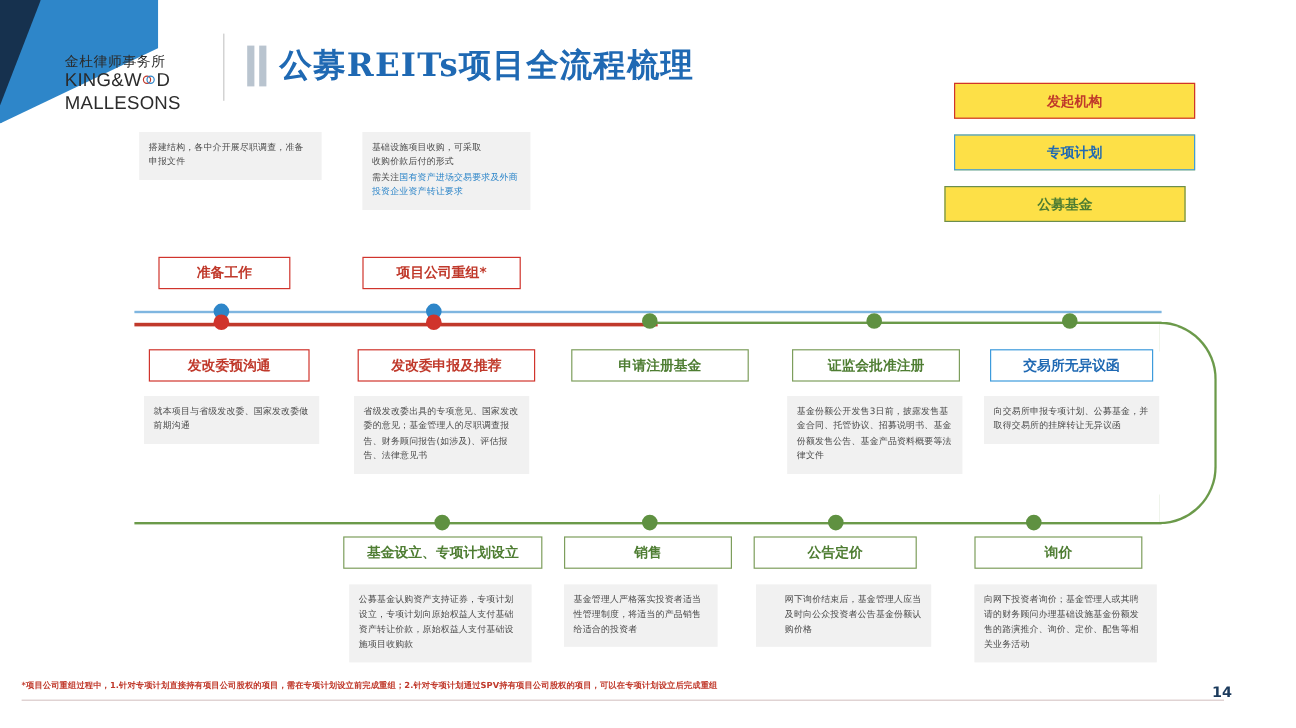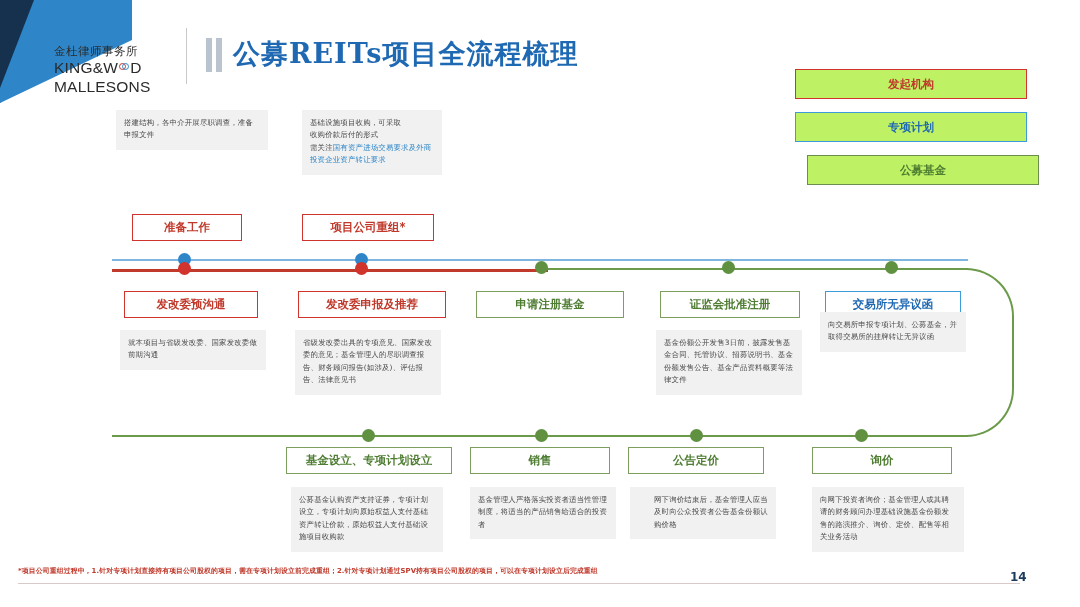--- a/index.html
+++ b/index.html
@@ -75,25 +75,25 @@
     font-family: "DejaVu Sans", sans-serif;
     font-size: 7.4px;
     line-height: 12.4px;
     padding: 7px 8px 8px 8px;
     letter-spacing: .2px;
   }
   .note .hl { color: #2e86c9; }
 
   
   .legend-box {
-    position: absolute; width: 232px; height: 30px;
+    position: absolute; width: 201px; height: 30px;
     display: flex; align-items: center; justify-content: center;
     font-size: 11.5px; font-weight: bold;
     font-family: "DejaVu Sans", sans-serif;
-    background: #bef264;
+    background: #fde047;
   }
   .lb-red   { border: 1.4px solid #d0342c; color: #c0392b; }
   .lb-blue  { border: 1.4px solid #3d9bdc; color: #1f69b3; }
   .lb-green { border: 1.4px solid #6b8e4e; color: #4e7d32; }
 
   
   .stage {
     position: absolute;
     height: 27px;
     display: flex; align-items: center; justify-content: center;
@@ -173,21 +173,21 @@
   <div class="note" style="left:116px; top:110px; width:152px;">搭建结构，各中介开展尽职调查，准备申报文件</div>
 
   <div class="note" style="left:302px; top:110px; width:140px;">
     <span>基础设施项目收购，可采取</span><br>
     <span>收购价款后付的形式</span><br>
     <span>需关注</span><span class="hl">国有资产进场交易要求及外商投资企业资产转让要求</span>
   </div>
 
   <div class="legend-box lb-red" style="left:795px; top:69px;">发起机构</div>
   <div class="legend-box lb-blue" style="left:795px; top:112px;">专项计划</div>
-  <div class="legend-box lb-green" style="left:807px; top:155px;">公募基金</div>
+  <div class="legend-box lb-green" style="left:787px; top:155px;">公募基金</div>
 
   <div class="stage s-red" style="left:132px; top:214px; width:110px;">准备工作</div>
   <div class="stage s-red" style="left:302px; top:214px; width:132px;">项目公司重组*</div>
 
   <div class="line line-blue" style="left:112px; top:259px; width:856px;"></div>
   <div class="line line-red" style="left:112px; top:269px; width:436px;"></div>
   <div class="line line-green" style="left:540px; top:268px; width:428px;"></div>
   <div class="line line-green" style="left:112px; top:435px; width:856px;"></div>
   <div class="green-turn" style="left:966px; top:268px; width:48px; height:169px;"></div>
 
@@ -209,27 +209,27 @@
 
   <div class="stage s-red" style="left:298px; top:291px; width:148px;">发改委申报及推荐</div>
   <div class="note" style="left:295px; top:330px; width:146px;">省级发改委出具的专项意见、国家发改委的意见；基金管理人的尽职调查报告、财务顾问报告(如涉及)、评估报告、法律意见书</div>
 
   <div class="stage s-green" style="left:476px; top:291px; width:148px;">申请注册基金</div>
 
   <div class="stage s-green" style="left:660px; top:291px; width:140px;">证监会批准注册</div>
   <div class="note" style="left:656px; top:330px; width:146px;">基金份额公开发售3日前，披露发售基金合同、托管协议、招募说明书、基金份额发售公告、基金产品资料概要等法律文件</div>
 
   <div class="stage s-blue" style="left:825px; top:291px; width:136px;">交易所无异议函</div>
-  <div class="note" style="left:820px; top:312px; width:146px;">向交易所申报专项计划、公募基金，并取得交易所的挂牌转让无异议函</div>
+  <div class="note" style="left:820px; top:330px; width:146px;">向交易所申报专项计划、公募基金，并取得交易所的挂牌转让无异议函</div>
 
   <div class="stage s-green" style="left:286px; top:447px; width:166px;">基金设立、专项计划设立</div>
   <div class="note" style="left:291px; top:487px; width:152px;">公募基金认购资产支持证券，专项计划设立，专项计划向原始权益人支付基础资产转让价款，原始权益人支付基础设施项目收购款</div>
 
   <div class="stage s-green" style="left:470px; top:447px; width:140px;">销售</div>
-  <div class="note" style="left:470px; top:487px; width:146px;">基金管理人严格落实投资者适当性管理制度，将适当的产品销售给适合的投资者</div>
+  <div class="note" style="left:470px; top:487px; width:128px;">基金管理人严格落实投资者适当性管理制度，将适当的产品销售给适合的投资者</div>
 
   <div class="stage s-green" style="left:628px; top:447px; width:136px;">公告定价</div>
   <div class="note" style="left:630px; top:487px; width:146px;padding-left:24px;">网下询价结束后，基金管理人应当及时向公众投资者公告基金份额认购价格</div>
 
   <div class="stage s-green" style="left:812px; top:447px; width:140px;">询价</div>
   <div class="note" style="left:812px; top:487px; width:152px;">向网下投资者询价；基金管理人或其聘请的财务顾问办理基础设施基金份额发售的路演推介、询价、定价、配售等相关业务活动</div>
 
   <div class="footnote">*项目公司重组过程中，1.针对专项计划直接持有项目公司股权的项目，需在专项计划设立前完成重组；2.针对专项计划通过SPV持有项目公司股权的项目，可以在专项计划设立后完成重组</div>
   <div class="footer-rule"></div>
   <div class="page-num">14</div>

